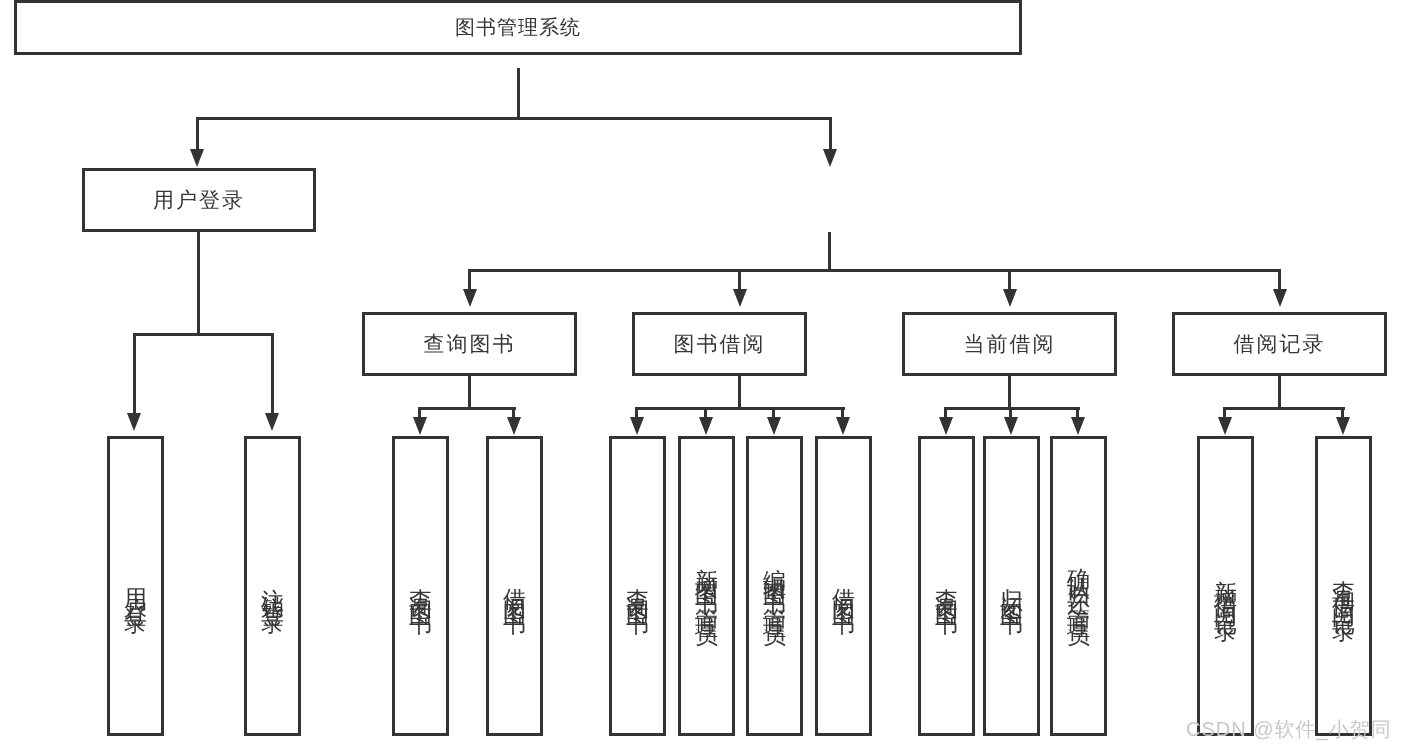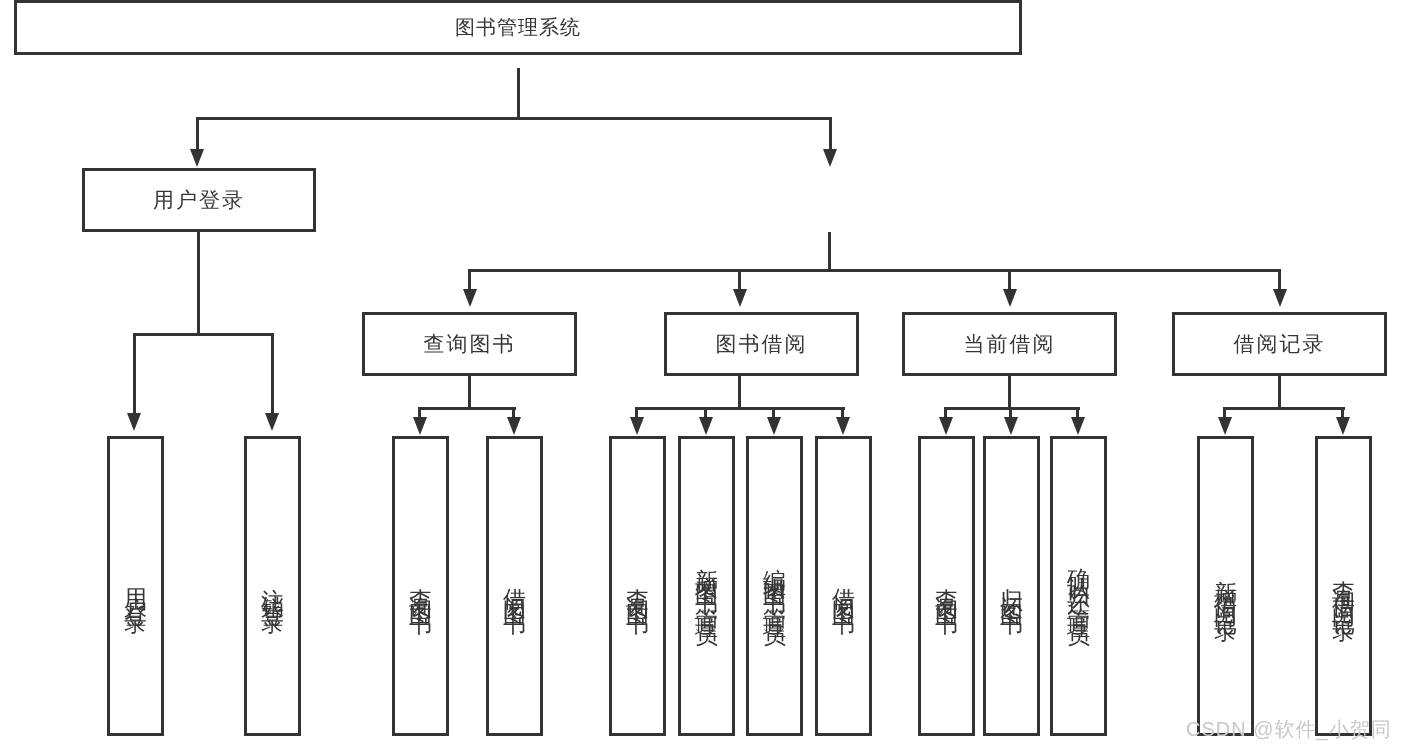--- a/index.html
+++ b/index.html
@@ -69,21 +69,21 @@
   <div class="vl" style="left:738px;top:269px;height:22px;"></div>
   <div class="arr" style="left:733px;top:289px;"></div>
   <div class="vl" style="left:1008px;top:269px;height:22px;"></div>
   <div class="arr" style="left:1003px;top:289px;"></div>
   <div class="vl" style="left:1278px;top:269px;height:22px;"></div>
   <div class="arr" style="left:1273px;top:289px;"></div>
 
   <div class="box hnode" style="left:362px;top:312px;width:215px;height:64px;">
     <span>查询图书</span>
   </div>
-  <div class="box hnode" style="left:664px;top:312px;width:195px;height:64px;">
+  <div class="box hnode" style="left:632px;top:312px;width:175px;height:64px;">
     <span>图书借阅</span>
   </div>
   <div class="box hnode" style="left:902px;top:312px;width:215px;height:64px;">
     <span>当前借阅</span>
   </div>
   <div class="box hnode" style="left:1172px;top:312px;width:215px;height:64px;">
     <span>借阅记录</span>
   </div>
 
   <div class="vl" style="left:468px;top:376px;height:34px;"></div>

